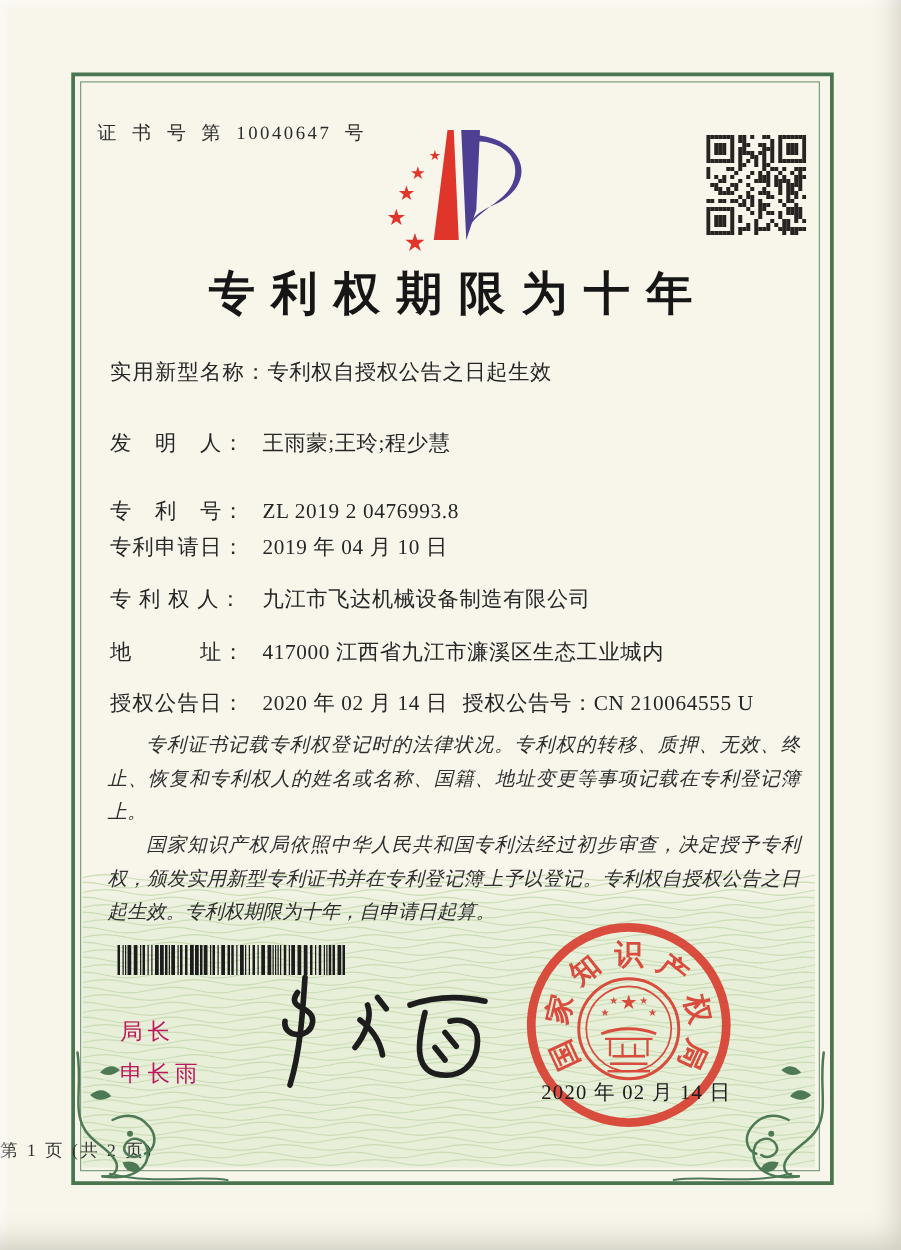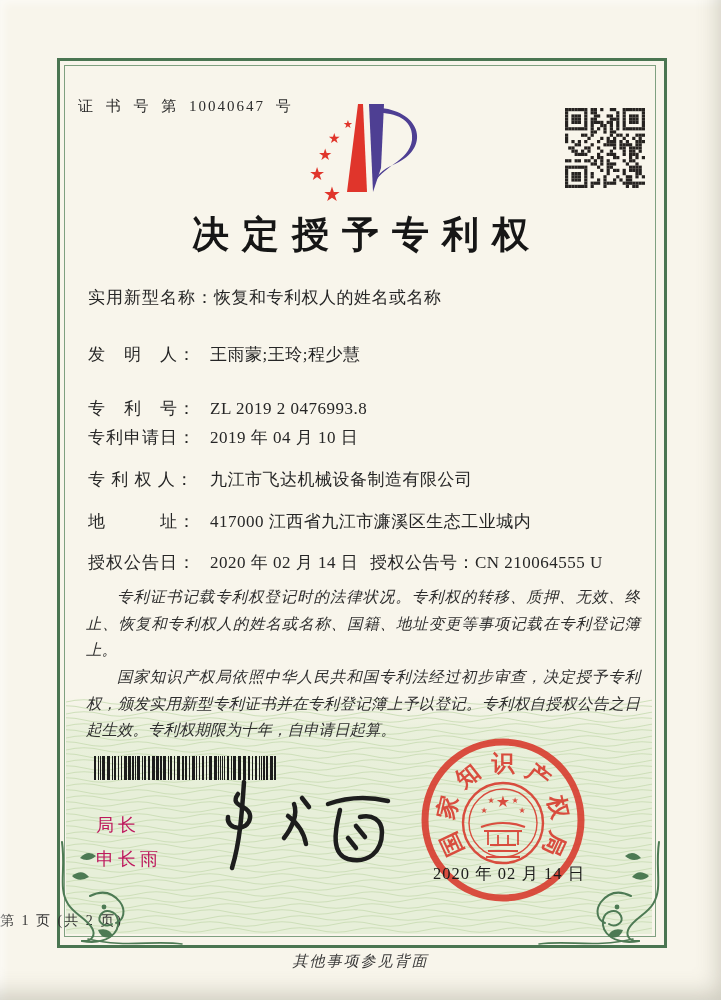--- a/index.html
+++ b/index.html
@@ -397,24 +397,24 @@
       <rect x="76.80000000000001" y="16" width="3.2" height="3.2" fill="#262321"></rect>
       <rect x="57.6" y="19.200000000000003" width="3.2" height="3.2" fill="#262321"></rect>
       <rect x="60.800000000000004" y="19.200000000000003" width="3.2" height="3.2" fill="#262321"></rect>
       <rect x="64" y="19.200000000000003" width="3.2" height="3.2" fill="#262321"></rect>
       <rect x="67.2" y="19.200000000000003" width="3.2" height="3.2" fill="#262321"></rect>
       <rect x="70.4" y="19.200000000000003" width="3.2" height="3.2" fill="#262321"></rect>
       <rect x="73.60000000000001" y="19.200000000000003" width="3.2" height="3.2" fill="#262321"></rect>
       <rect x="76.80000000000001" y="19.200000000000003" width="3.2" height="3.2" fill="#262321"></rect>
     </svg>
 
-  <div class="title">决定授予专利权</div>
+  <div class="title">专利权期限为十年</div>
 
   <div class="field-row" style="top:286px">
-    <span class="field-label">实用新型名称：</span><span>恢复和专利权人的姓名或名称</span>
+    <span class="field-label">实用新型名称：</span><span>专利权自授权公告之日起生效</span>
   </div>
   <div class="field-row" style="top:343px">
     <span class="field-label">发　明　人：</span><span>王雨蒙;王玲;程少慧</span>
   </div>
   <div class="field-row" style="top:397px">
     <span class="field-label">专　利　号：</span><span>ZL 2019 2 0476993.8</span>
   </div>
   <div class="field-row" style="top:426px">
     <span class="field-label">专利申请日：</span><span>2019 年 04 月 10 日</span>
   </div>
@@ -507,16 +507,15 @@
     </g>
     <g fill="#4d7a54" stroke="none">
       <path d="M18,40 q10,-8 17,1 q-10,6 -17,-1"></path>
       <path d="M26,22 q8,-9 16,-2 q-8,7 -16,2"></path>
       <path d="M44,94 q11,-3 15,6 q-11,5 -15,-6"></path>
       <circle cx="50" cy="71" r="2.4"></circle>
     </g>
   </svg>
 
   <div class="page-num">第 1 页 (共 2 页)</div>
-  <div class="back-note">其他事项参见背面</div>
 
   <div class="page-shadow"></div>
 </div>
 
 </body></html>

